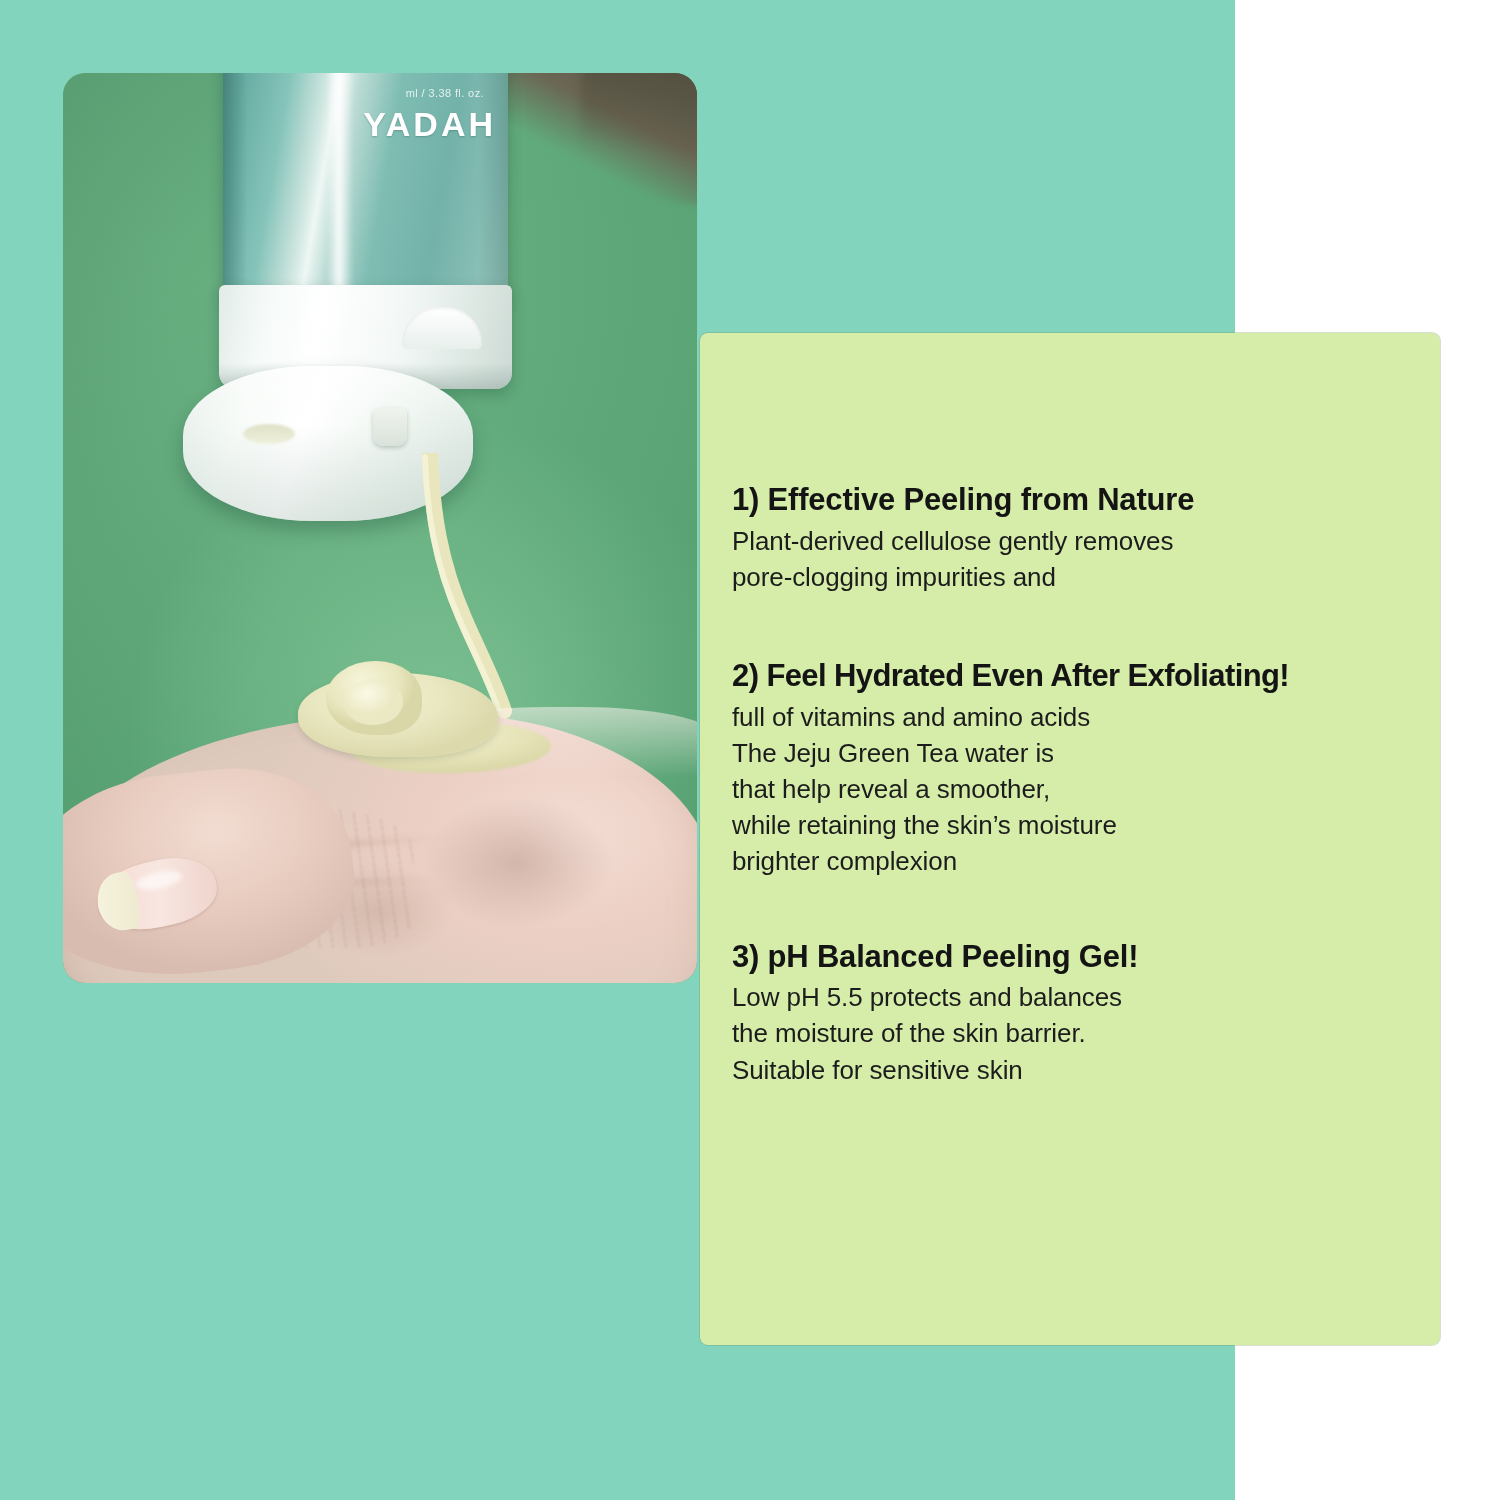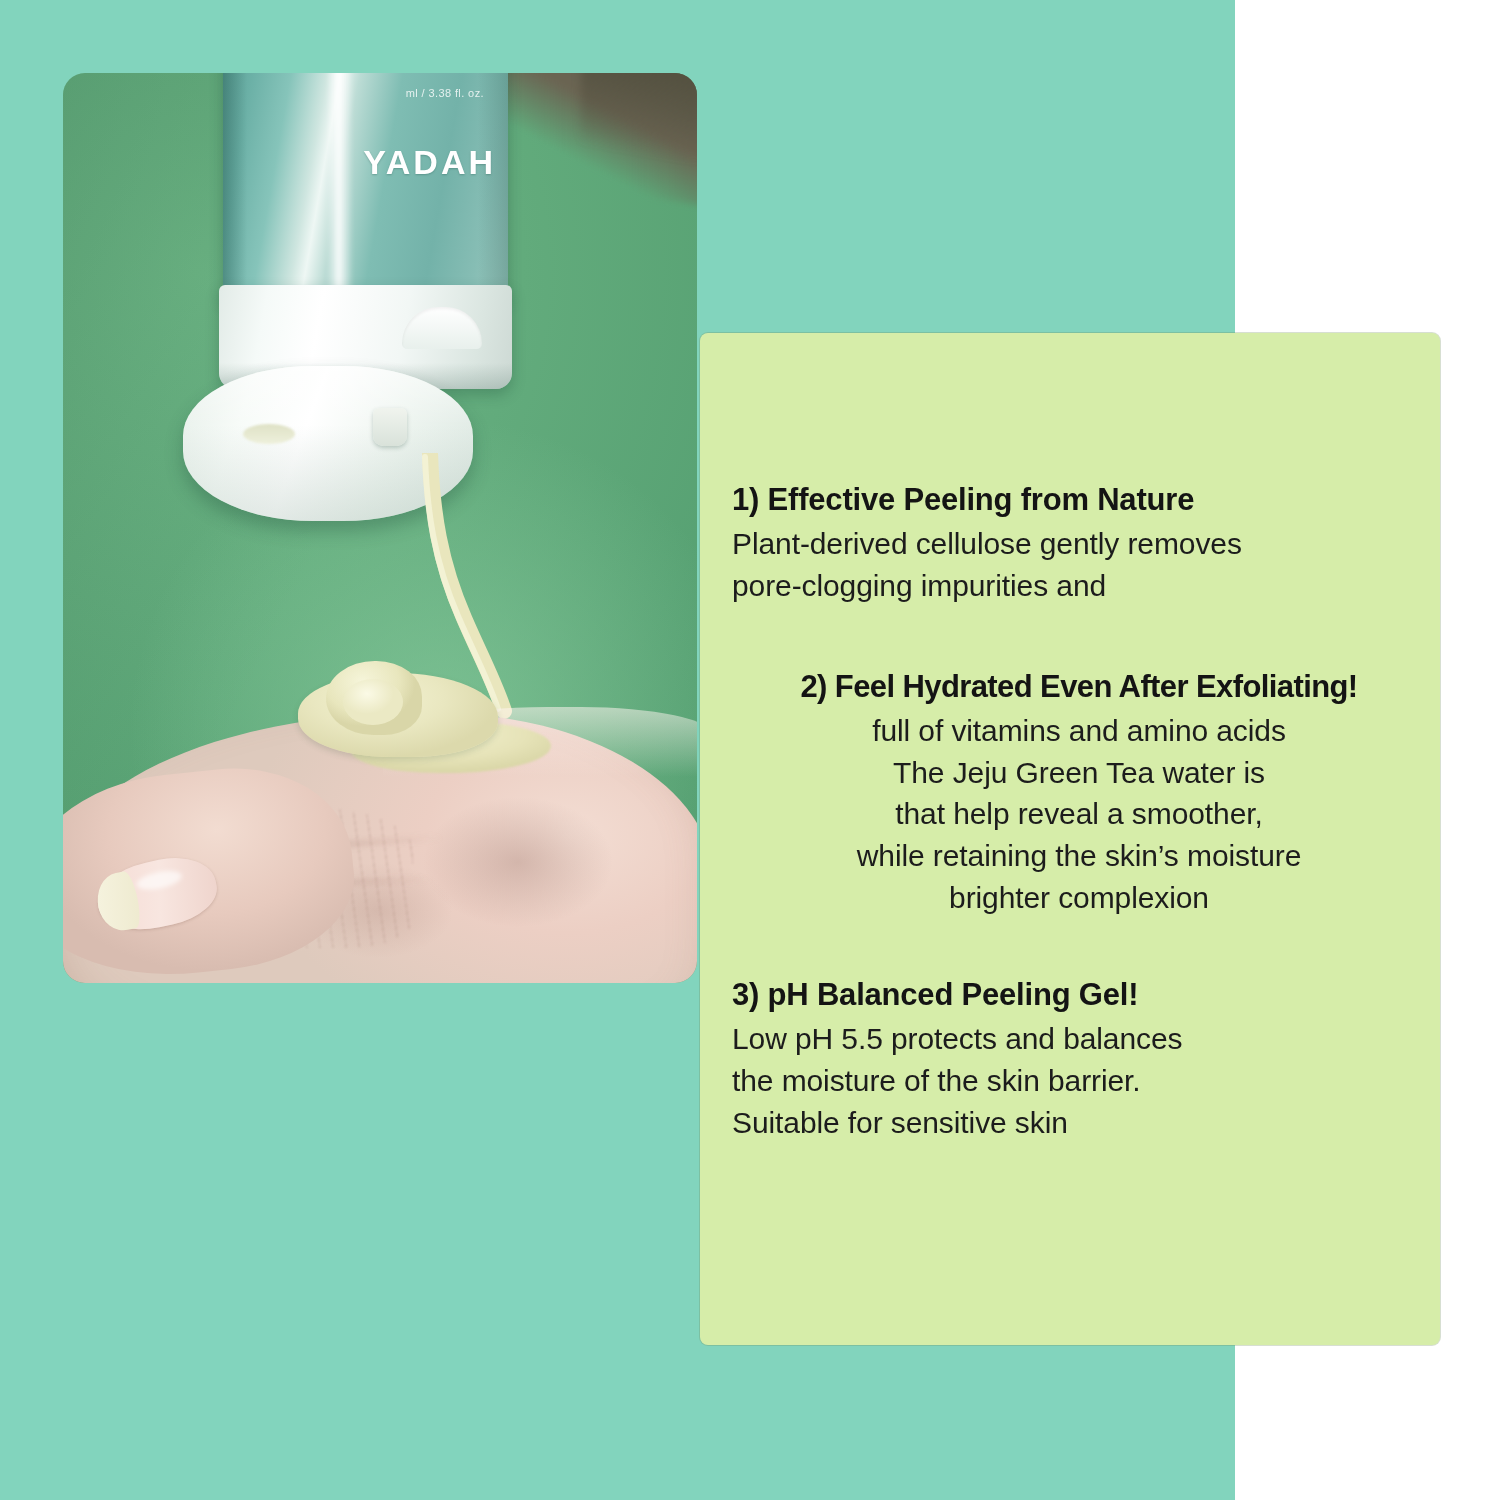--- a/index.html
+++ b/index.html
@@ -59,21 +59,20 @@
   .tube .volume{
     position:absolute; right:24px; top:40px;
     color:rgba(255,255,255,.80); font-size:11px; letter-spacing:.4px;
     white-space:nowrap; filter:blur(.5px);
   }
   .tube .brand{
     position:absolute; right:12px; top:58px;
     color:#ffffff; font-size:34px; font-weight:700; letter-spacing:3px;
     filter:blur(.35px);
     text-shadow:0 1px 2px rgba(40,90,80,.35);
-    margin-top:38px;
   }
   .tube .leftedge{
     position:absolute; left:0; top:0; width:24px; height:100%;
     background:linear-gradient(90deg, rgba(35,90,80,.42) 0%, rgba(35,90,80,0) 100%);
   }
   .tube .rightedge{
     position:absolute; right:0; top:0; width:30px; height:100%;
     background:linear-gradient(270deg, rgba(35,90,80,.30) 0%, rgba(35,90,80,0) 100%);
   }
 
@@ -232,24 +231,24 @@
     position:absolute; left:32px; top:148px; right:14px;
   }
   .block{ margin-bottom:62px; }
   .block:last-child{ margin-bottom:4px; }
   .b-title{
     font-size:31px; font-weight:700; color:#141414;
     letter-spacing:-.2px; line-height:1.22; margin-bottom:4px;
     white-space:nowrap;
   }
   .b-line{
-    font-size:30px; color:#1c1c1c; line-height:1.39;
+    font-size:26px; color:#1c1c1c; line-height:1.39;
     letter-spacing:-.1px; white-space:nowrap;
   }
-  #block-2{ margin-bottom:58px;text-align:center; }
+  #block-2{ margin-bottom:58px; }
   #block-2 .b-title{ letter-spacing:-.6px; }
 </style>
 </head>
 <body>
 
 <div id="page">
 
   <div id="photo">
     <div class="bg-lighter"></div>
     <div class="topshadow"></div>

